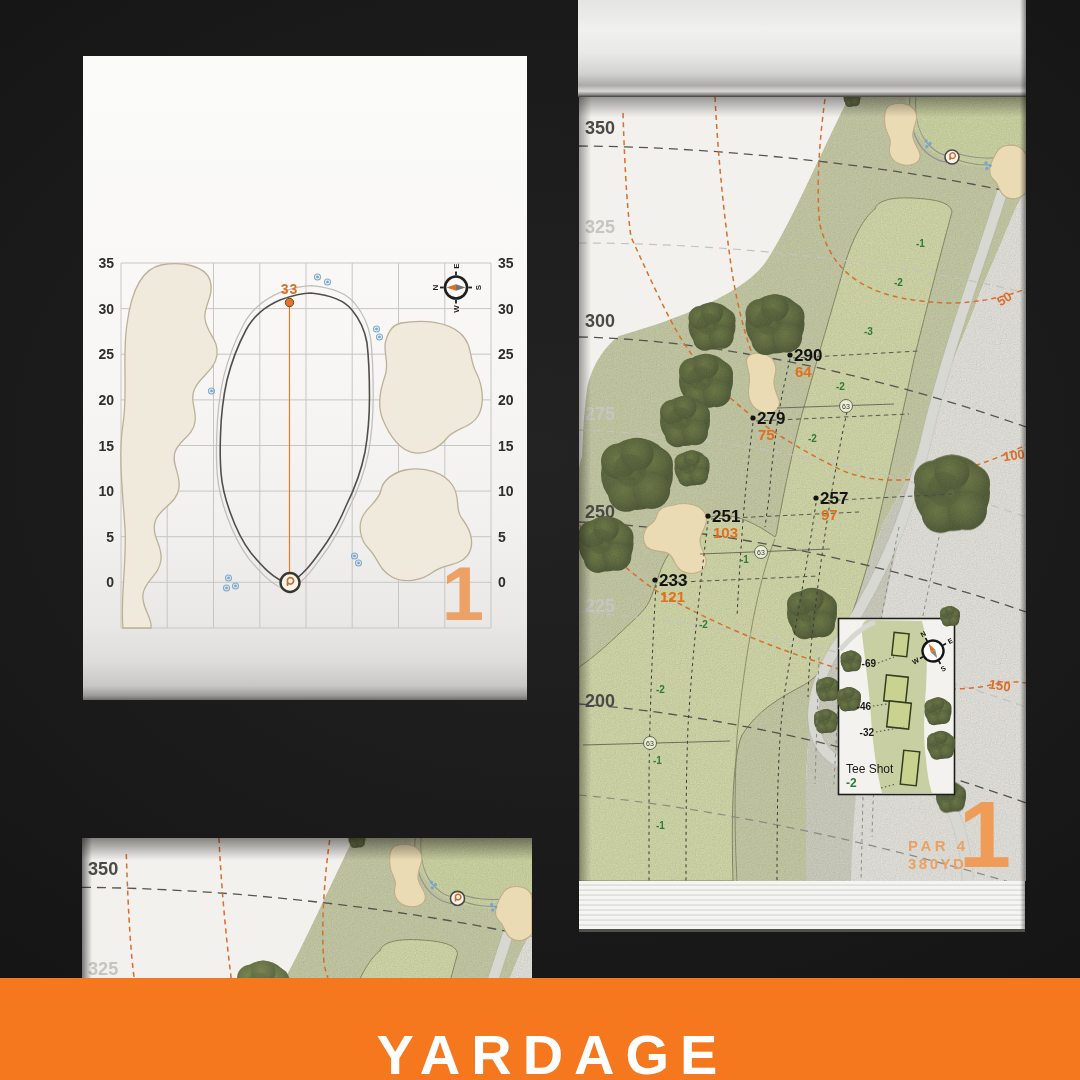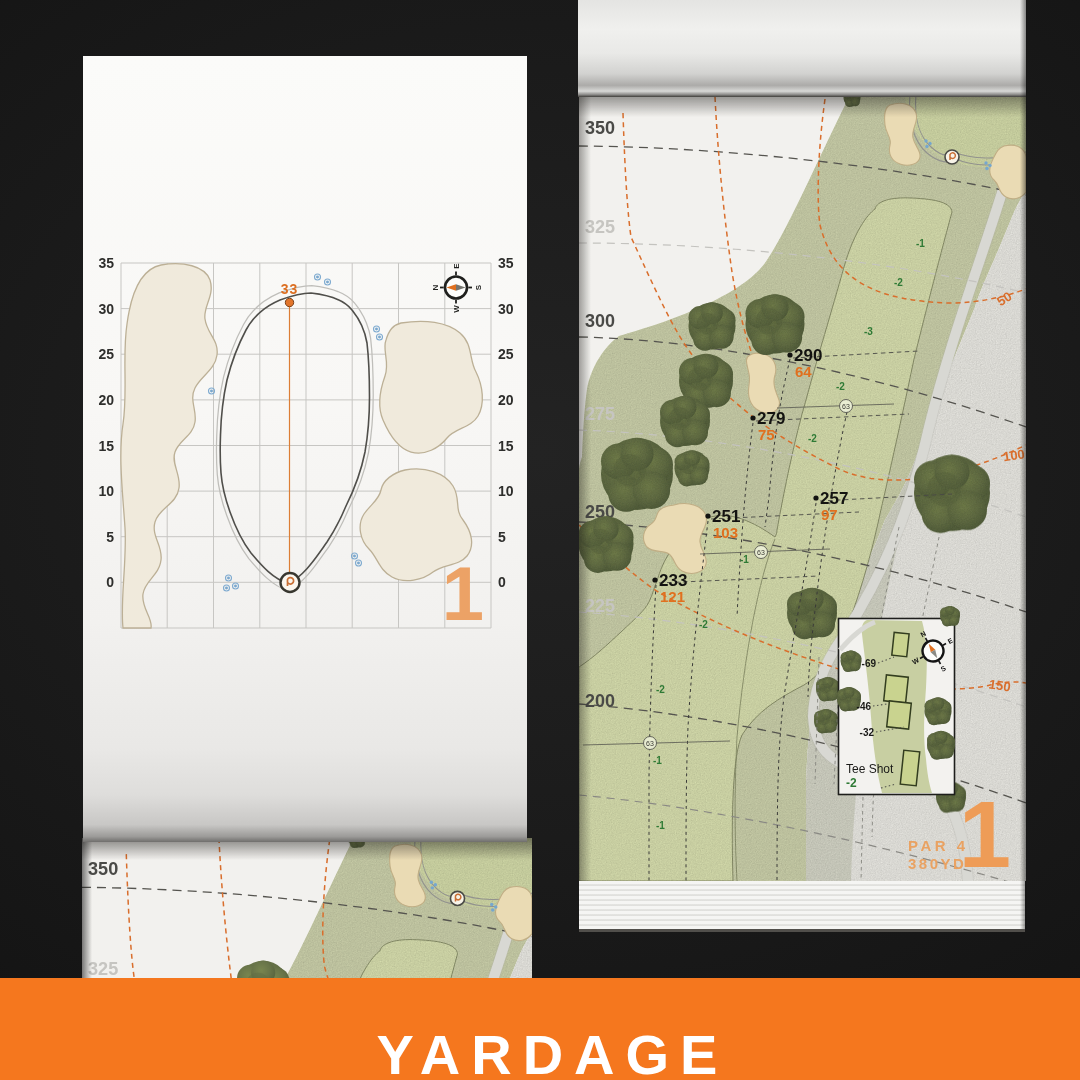--- a/index.html
+++ b/index.html
@@ -276,21 +276,21 @@
 <svg width="450" height="141" viewBox="0 0 447 140" preserveAspectRatio="none">
         <use href="#hm"></use>
         <use href="#tree" transform="translate(180,148) scale(2.6)"></use>
       </svg>
 </div>
 
 <div class="abs" style="left:82px;top:838px;width:450px;height:22px;background:linear-gradient(180deg,rgba(25,23,20,0.5),rgba(25,23,20,0))"></div>
 
 <div class="abs" style="left:82px;top:838px;width:10px;height:140px;background:linear-gradient(90deg,rgba(20,20,20,0.55),rgba(20,20,20,0))"></div>
 
-<div class="abs" style="left:83px;top:56px;width:444px;height:786px;background:linear-gradient(180deg,#FBFBF9 0%,#F8F7F5 45%,#F2F1EF 72%,#E9E8E6 88%,#DEDDDB 94%,#C8C7C5 97.8%,#9C9B99 99.3%,#6F6E6C 100%)">
+<div class="abs" style="left:83px;top:56px;width:444px;height:644px;background:linear-gradient(180deg,#FBFBF9 0%,#F8F7F5 45%,#F2F1EF 72%,#E9E8E6 88%,#DEDDDB 94%,#C8C7C5 97.8%,#9C9B99 99.3%,#6F6E6C 100%)">
 
 <svg width="444" height="786" viewBox="0 0 444 786">
 
 <g stroke="#C7C6C3" stroke-width="1" fill="none">
 <line x1="38" y1="207" x2="38" y2="572"></line>
           <line x1="84.2" y1="207" x2="84.2" y2="572"></line>
           <line x1="130.5" y1="207" x2="130.5" y2="572"></line>
           <line x1="176.8" y1="207" x2="176.8" y2="572"></line>
           <line x1="223" y1="207" x2="223" y2="572"></line>
           <line x1="269.2" y1="207" x2="269.2" y2="572"></line>

